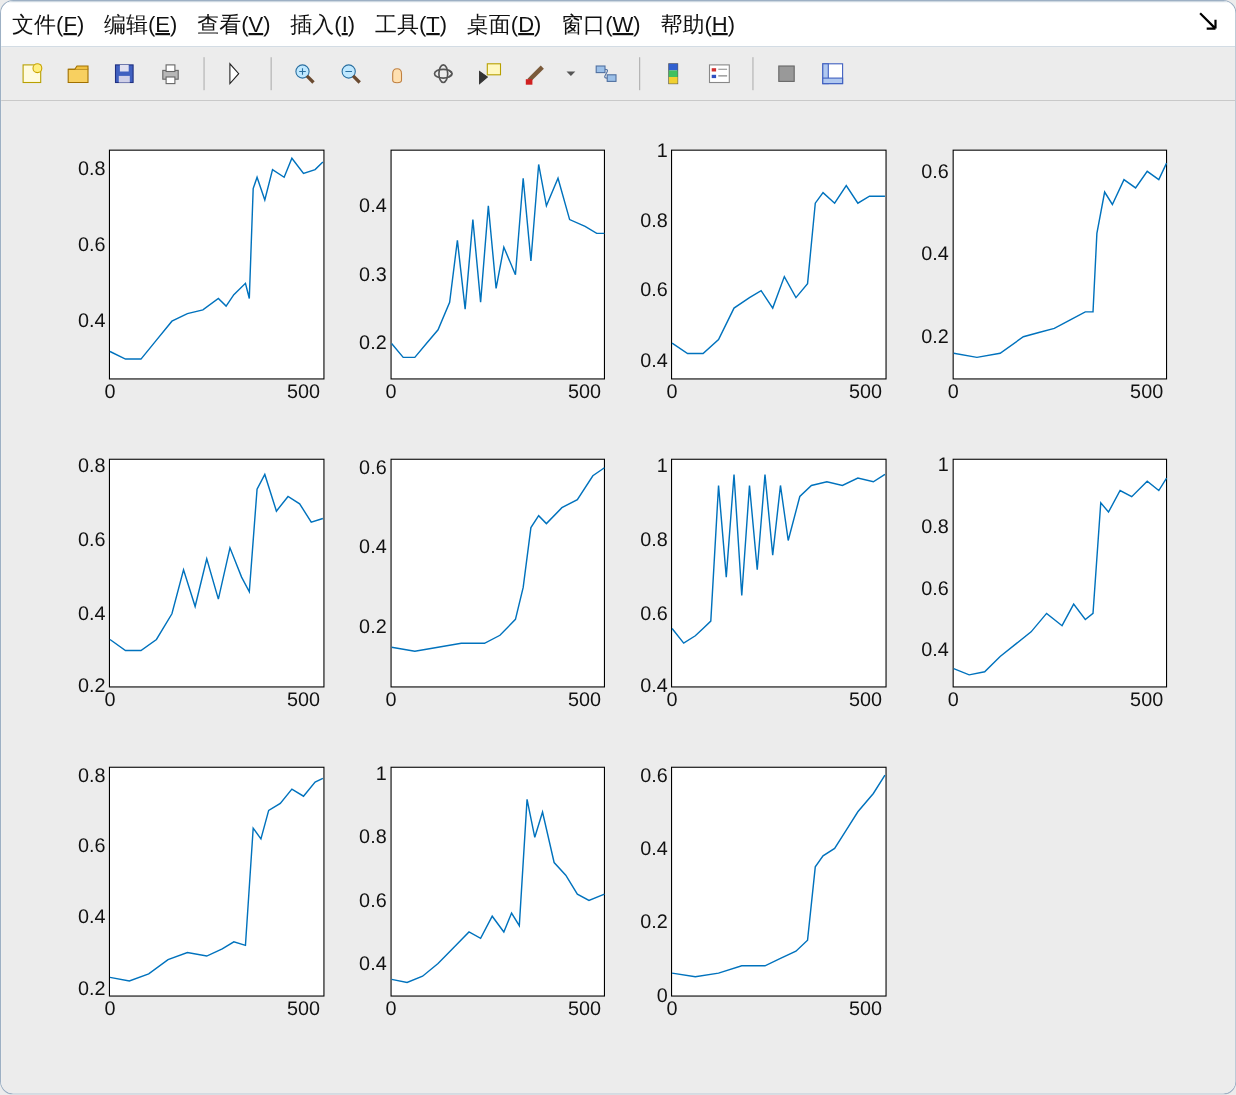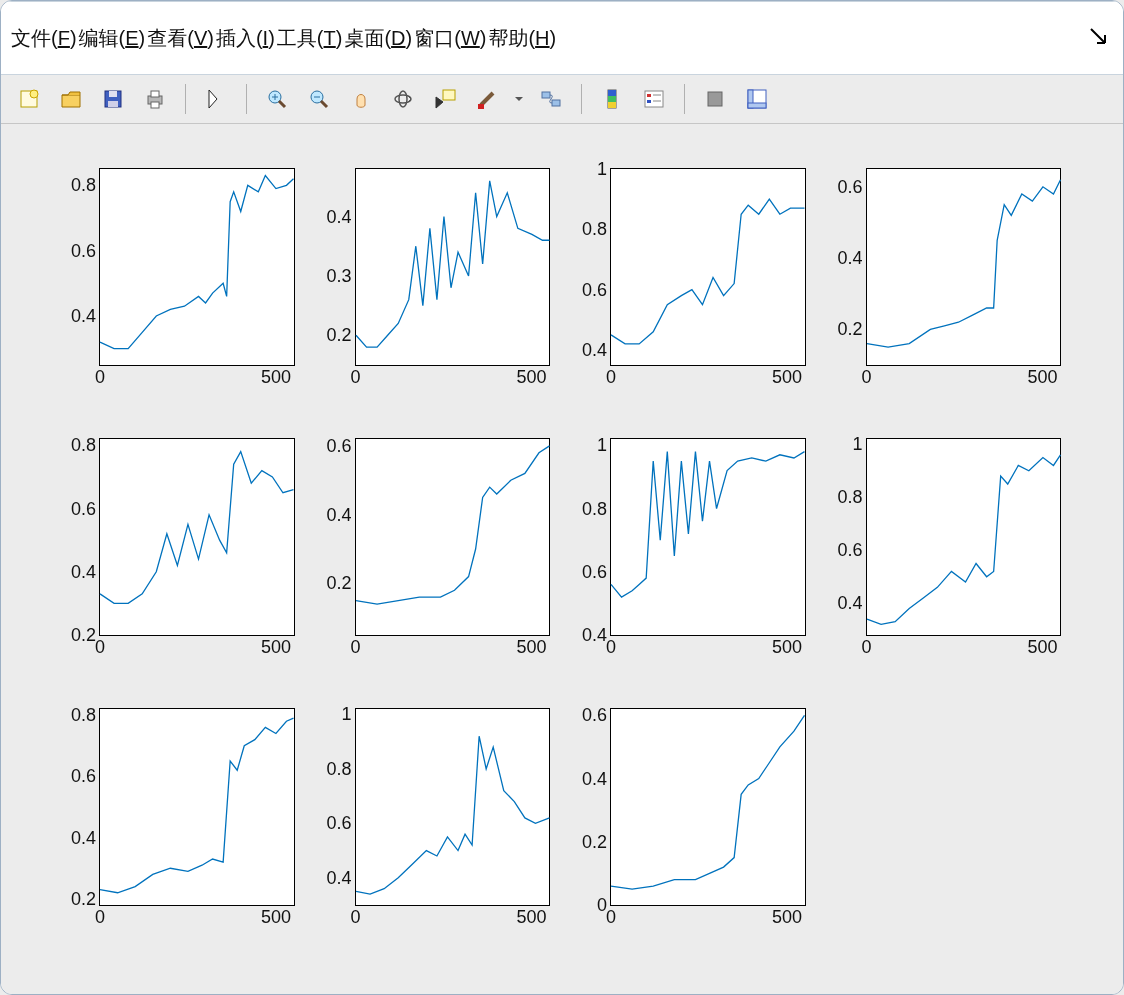--- a/index.html
+++ b/index.html
@@ -2,21 +2,21 @@
 <html><head>
 <meta charset="utf-8">
 <style>
 html,body{margin:0;padding:0;font-family:"Segoe UI","Microsoft YaHei",sans-serif;font-size:20px;background:#ececec;}
 .window{width:1124px;height:995px;background:#fff;border:1px solid #9db0c4;border-radius:12px;overflow:hidden;display:flex;flex-direction:column;box-sizing:border-box;}
 .titlebar{height:50px;background:#eaf3fb;display:flex;align-items:center;padding:0 6px;}
 .titlebar .app-icon{width:28px;height:28px;margin-right:10px;}
 .titlebar .title{flex:0 0 auto;color:#1a1a1a;}
 .titlebar .spacer{flex:1;}
 .winbtn{width:70px;height:50px;display:flex;align-items:center;justify-content:center;}
-.menubar{background:#fff;border-top:1px solid #c9d4de;border-bottom:1px solid #c9d4de;height:40px;display:flex;align-items:center;padding:16px 10px;gap:2px;}
+.menubar{background:#fff;border-top:1px solid #c9d4de;border-bottom:1px solid #c9d4de;height:40px;display:flex;align-items:center;padding:0 10px;gap:18px;}
 .menu-item{color:#111;cursor:default;}
 .menu-item u{text-decoration:underline;}
 .dock-arrow{margin-left:auto;margin-right:6px;}
 .toolbar{background:#ececec;height:48px;display:flex;align-items:center;padding:0 10px;border-bottom:1px solid #c6c6c6;gap:6px;}
 .tbtn{width:34px;height:34px;display:flex;align-items:center;justify-content:center;cursor:default;border:1px solid transparent;}
 .tsep{width:1px;height:30px;background:#b0b0b0;margin:0 6px;}
 .figure-area{flex:1;background:#ececec;position:relative;}
 .grid{display:grid;grid-template-columns:repeat(4,1fr);grid-template-rows:repeat(3,1fr);gap:40px 20px;padding:40px 60px 60px 60px;height:100%;box-sizing:border-box;}
 .subplot{position:relative;}
 .axes-box{position:absolute;border:1px solid #000;background:#fff;box-sizing:border-box;}

